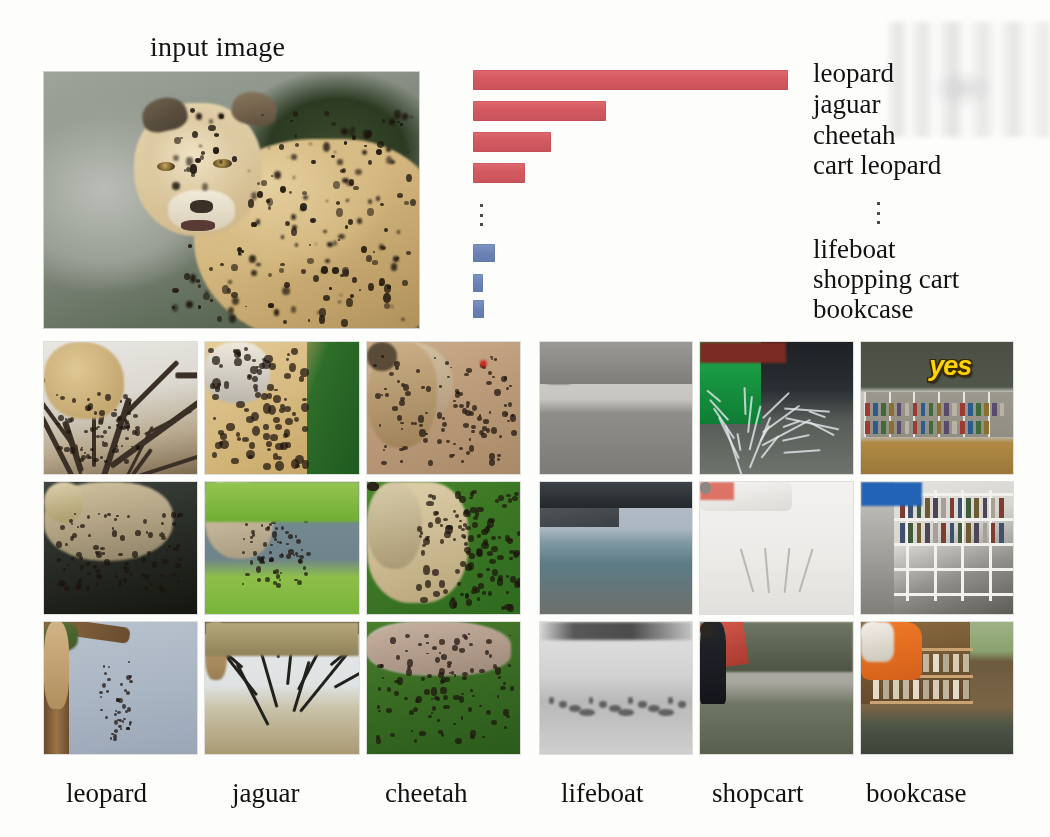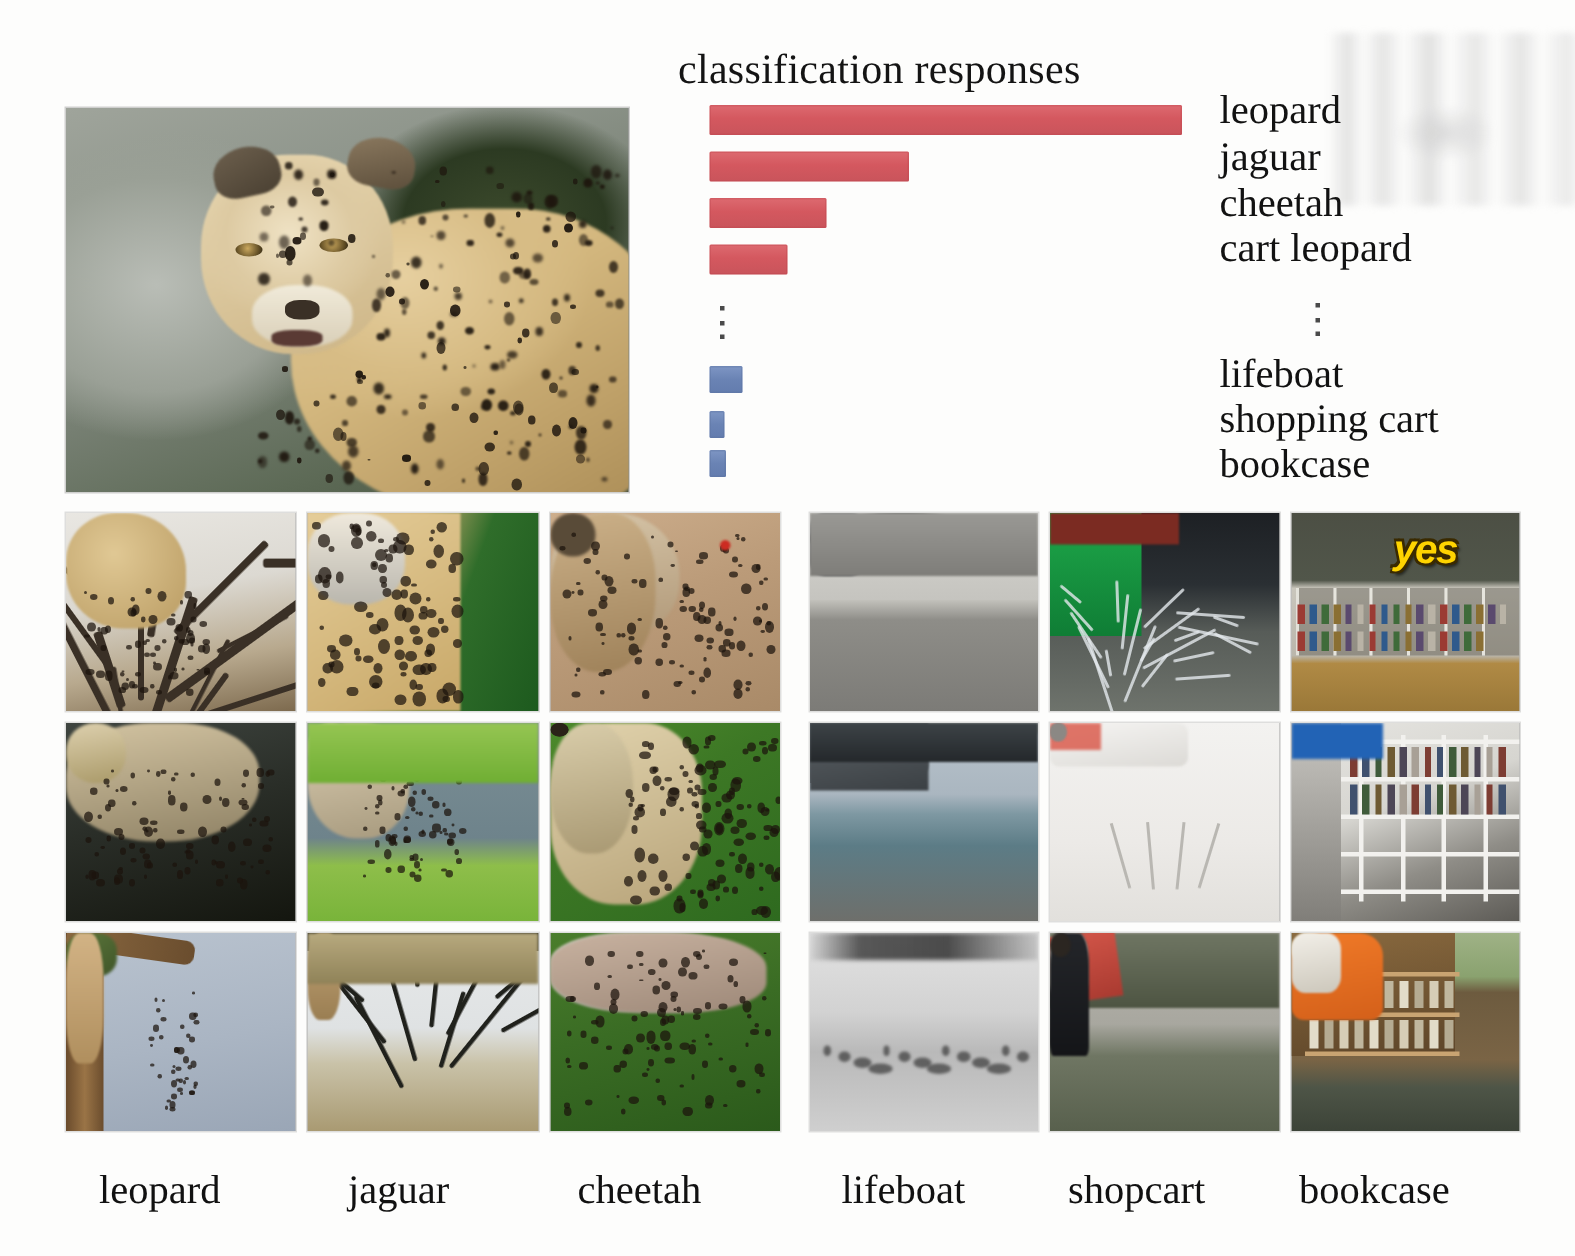--- a/index.html
+++ b/index.html
@@ -127,22 +127,22 @@
       -1.5px 1.5px 0 #3a2a00, 1.5px 1.5px 0 #3a2a00,
       2px 3px 2px rgba(0,0,0,.55);
     letter-spacing:-1px;
   }
 </style>
 </head>
 <body>
 
 <div class="stage">
 
-
-  <div class="heading" id="title-classification">classification responses</div>
+  <div class="heading" id="title-input-image">input image</div>
+
 
   <div id="ghost-watermark"></div>
 
   <div class="photo-frame" id="input-photo">
     <div class="lay hero-bg"></div>
     <div class="hero-body"></div>
     <div class="hero-head"></div>
     <div class="hero-ear" style="left:26%;top:10%;transform:rotate(-12deg);"></div>
     <div class="hero-ear" style="left:50%;top:8%;transform:rotate(10deg);background:linear-gradient(160deg,#8c7a60,#5b4d3a);"></div>
     <div class="hero-eye" style="left:30%;top:35%;"></div>

